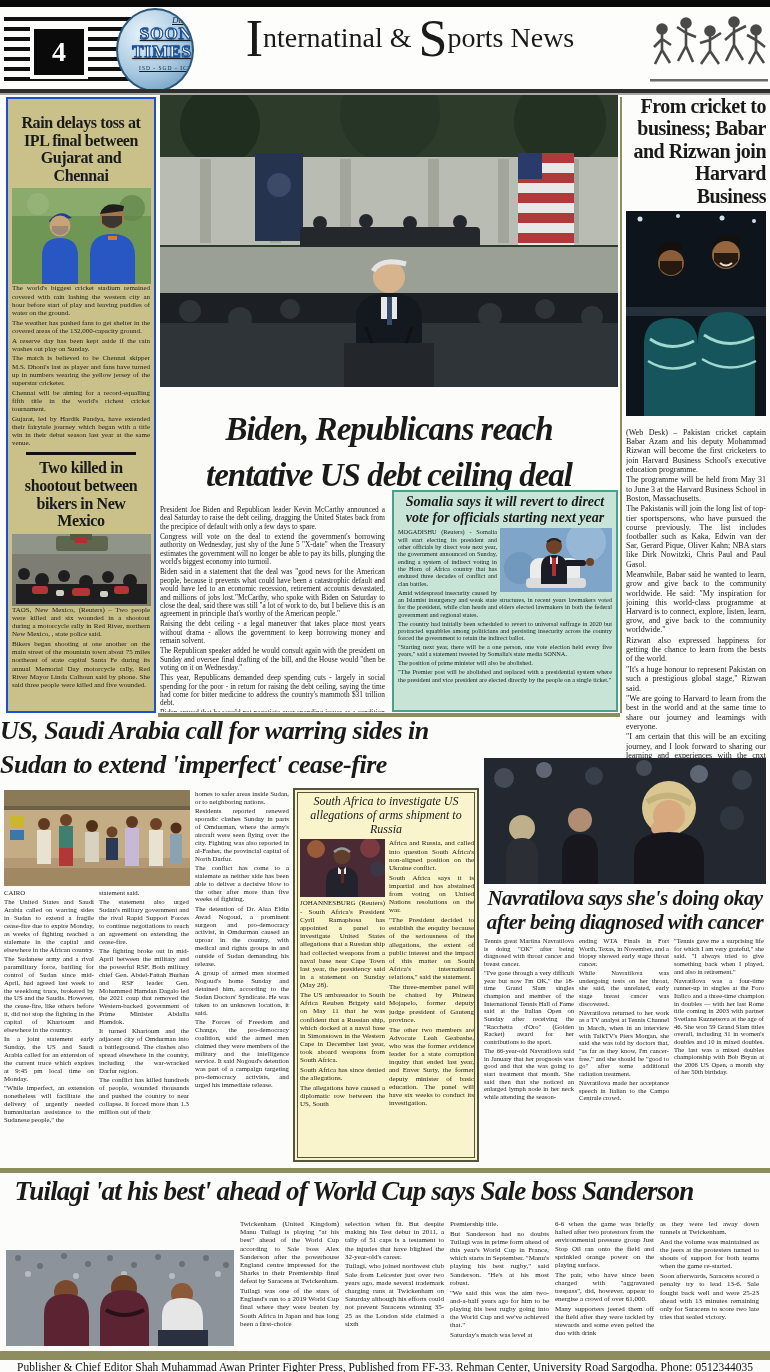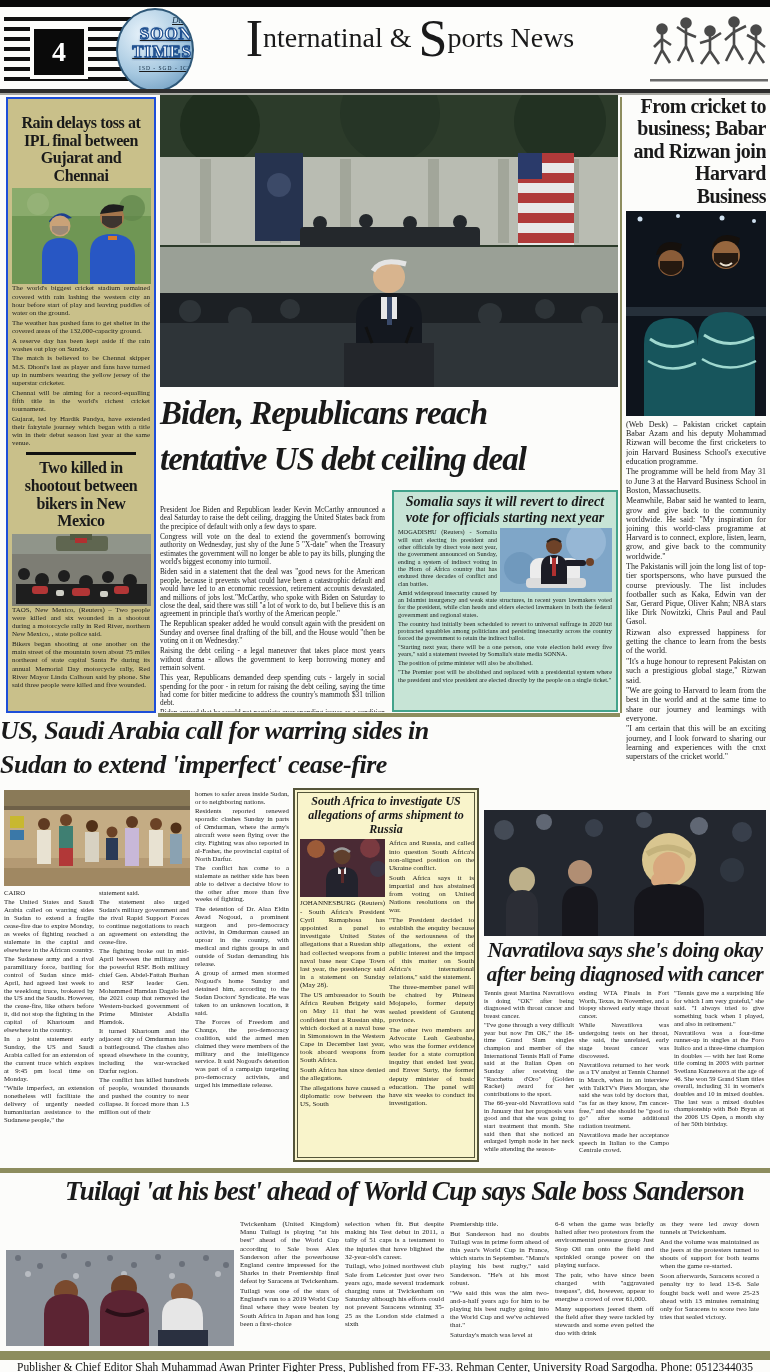--- a/index.html
+++ b/index.html
@@ -31,61 +31,61 @@
   h2,h3{margin:0;}
   .photo{display:block;}
   
   .leftbox{position:absolute;left:6px;top:97px;width:150px;height:616px;background:#c9c08a;
     border:2px solid #1d4ed8;box-sizing:border-box;padding:13px 4px;overflow:hidden;}
   .h-ipl,.h-nm{font-size:16px;font-weight:bold;text-align:center;line-height:1.1;letter-spacing:-0.4px;margin:2px 0 4px;}
   .left-body{font-size:7px;line-height:1.17;}
   .left-divider{height:3px;background:#111;margin:5px 14px 4px;}
   
   .biden-photo{position:absolute;left:160px;top:95px;}
-  .h-biden{position:absolute;left:160px;top:390px;width:458px;
+  .h-biden{position:absolute;left:160px;top:406px;width:458px;text-align:center;
     font-style:italic;font-weight:bold;font-size:33px;line-height:1.4;letter-spacing:-1px;}
   .biden-body{position:absolute;left:160px;top:506px;width:225px;height:206px;overflow:hidden;
     font-size:7.3px;line-height:1.16;}
   .center-endrule{position:absolute;left:158px;top:713px;width:462px;height:4px;background:#8d8d5e;}
   .vrule{position:absolute;left:620px;top:97px;width:2px;height:616px;background:#8d8d5e;}
   
   .somalia-box{position:absolute;left:392px;top:490px;width:226px;height:222px;background:#c7e4d6;
     border:2px solid #43a38b;box-sizing:border-box;padding:2px 4px;overflow:hidden;}
   .h-som{font-size:14px;font-style:italic;font-weight:bold;text-align:center;line-height:1.15;margin-bottom:2px;}
   .som-body{font-size:6.3px;line-height:1.17;}
   .som-photo{float:right;margin:0 0 2px 3px;}
   
   .rightcol{position:absolute;left:626px;top:95px;width:140px;height:684px;overflow:hidden;}
   .h-harv{font-size:20px;font-weight:bold;text-align:right;line-height:1.12;letter-spacing:-0.5px;margin-bottom:4px;}
-  .harv-body{font-size:8px;line-height:1.15;margin-top:4px;}
+  .harv-body{font-size:8px;line-height:1.15;margin-top:12px;}
   
   .h-sudan{position:absolute;left:0;top:714px;width:484px;
     font-style:italic;font-weight:bold;font-size:26px;line-height:1.32;letter-spacing:-0.5px;}
   .sudan-region{position:absolute;left:4px;top:790px;width:287px;height:372px;display:flex;gap:5px;overflow:hidden;}
   .sudan-left{width:186px;flex:none;}
   .sudan-cols{display:flex;gap:5px;margin-top:3px;}
   .sud-col{width:90px;flex:none;font-size:6.8px;line-height:1.16;overflow:hidden;}
   .sud-col3{width:94px;flex:none;font-size:6.8px;line-height:1.16;overflow:hidden;}
   
   .sa-box{position:absolute;left:293px;top:788px;width:186px;height:374px;background:#f9f4cb;
     border:2px solid #55553a;box-shadow:inset 0 0 0 2px #f9f4cb, inset 0 0 0 3px #55553a;
     box-sizing:border-box;padding:5px;overflow:hidden;}
-  .h-sa{font-size:12px;font-style:italic;font-weight:bold;text-align:center;line-height:1.15;margin-bottom:3px;}
+  .h-sa{font-size:12px;font-style:italic;font-weight:normal;text-align:center;line-height:1.15;margin-bottom:3px;}
   .sa-cols{display:flex;gap:4px;}
   .sa-col{width:85px;flex:none;font-size:7px;line-height:1.17;overflow:hidden;}
   
-  .nav-region{position:absolute;left:484px;top:810px;width:282px;height:386px;overflow:hidden;}
+  .nav-region{position:absolute;left:484px;top:758px;width:282px;height:386px;overflow:hidden;}
   .h-nav{font-size:21px;font-style:italic;font-weight:bold;text-align:center;line-height:1.12;
     letter-spacing:-0.5px;margin:3px 0;}
   .nav-cols{display:flex;gap:5px;}
   .nav-col{width:90px;flex:none;font-size:6.6px;line-height:1.16;overflow:hidden;}
   
   .mid-rule{position:absolute;left:0;top:1168px;width:770px;height:5px;background:#8d8d5e;}
-  .h-tui{position:absolute;left:0;top:1176px;width:708px;text-align:right;font-style:italic;
-    font-weight:bold;font-size:27px;white-space:nowrap;letter-spacing:-0.8px;padding-left:36px;}
+  .h-tui{position:absolute;left:0;top:1176px;width:708px;text-align:center;font-style:italic;
+    font-weight:bold;font-size:27px;white-space:nowrap;letter-spacing:-0.8px;}
   .tui-row{position:absolute;left:6px;top:1220px;width:760px;height:128px;display:flex;gap:6px;overflow:hidden;}
   .tui-photo-wrap{width:228px;flex:none;margin-top:30px;}
   .tui-col{width:99px;flex:none;font-size:7px;line-height:1.17;overflow:hidden;}
   
   .bottom-bar{position:absolute;left:0;top:1351px;width:770px;height:9px;background:#8d8d5e;}
   .footer-line{position:absolute;left:0;top:1361px;width:770px;text-align:center;font-size:11.5px;color:#111;}
 </style>
 </head>
 <body>
 
@@ -232,22 +232,22 @@
       <rect x="227" y="202" width="5" height="28" fill="#3a4a6a"></rect>
     <rect x="184" y="248" width="90" height="44" fill="#23262b"></rect>
       <line x1="212" y1="248" x2="206" y2="232" stroke="#111" stroke-width="3"></line>
       <line x1="246" y1="248" x2="252" y2="232" stroke="#111" stroke-width="3"></line>
   </svg>
   <h2 class="h-biden"><span>Biden, Republicans reach</span><br><span>tentative US debt ceiling deal</span></h2>
   <div class="biden-body j">
     <p>President Joe Biden and Republican leader Kevin McCarthy announced a deal Saturday to raise the debt ceiling, dragging the United States back from the precipice of default with only a few days to spare.</p>
     <p>Congress will vote on the deal to extend the government's borrowing authority on Wednesday, just shy of the June 5 "X-date" when the Treasury estimates the government will no longer be able to pay its bills, plunging the world's biggest economy into turmoil.</p>
     <p>Biden said in a statement that the deal was "good news for the American people, because it prevents what could have been a catastrophic default and would have led to an economic recession, retirement accounts devastated, and millions of jobs lost."McCarthy, who spoke with Biden on Saturday to close the deal, said there was still "a lot of work to do, but I believe this is an agreement in principle that's worthy of the American people."</p>
+    <p>Raising the debt ceiling - a legal maneuver that takes place most years without drama - allows the government to keep borrowing money and remain solvent.</p>
     <p>The Republican speaker added he would consult again with the president on Sunday and oversee final drafting of the bill, and the House would "then be voting on it on Wednesday."</p>
-    <p>Raising the debt ceiling - a legal maneuver that takes place most years without drama - allows the government to keep borrowing money and remain solvent.</p>
     <p>This year, Republicans demanded deep spending cuts - largely in social spending for the poor - in return for raising the debt ceiling, saying the time had come for bitter medicine to address the country's mammoth $31 trillion debt.</p>
     <p>Biden argued that he would not negotiate over spending issues as a condition for raising the debt ceiling, accusing the Republicans of taking the economy hostage.</p>
   </div>
   <div class="center-endrule"></div>
   <div class="vrule"></div>
 
   <section class="somalia-box">
     <h3 class="h-som">Somalia says it will revert to direct vote for officials starting next year</h3>
     <div class="som-body j">
       <svg class="som-photo photo" width="112" height="64" viewBox="0 0 112 64">
@@ -294,22 +294,22 @@
         <circle cx="100" cy="44" r="14" fill="#96663e"></circle>
       <path d="M88 50 q12 14 24 0 v-8 h-24 z" fill="#1a120c" opacity="0.9"></path>
         <path d="M94 52 q6 5 12 0" stroke="#e8e0d0" stroke-width="2" fill="none"></path>
       <path d="M72 205 v-76 q0 -28 28 -28 q29 0 29 30 v74 z" fill="#17555c"></path>
       <path d="M78 124 q24 16 50 2" stroke="#9fd8cf" stroke-width="3" fill="none"></path>
       <path d="M76 148 q26 16 54 2" stroke="#9fd8cf" stroke-width="2.5" fill="none"></path>
     </svg>
     <div class="harv-body j">
       <p>(Web Desk) – Pakistan cricket captain Babar Azam and his deputy Mohammad Rizwan will become the first cricketers to join Harvard Business School's executive education programme.</p>
       <p>The programme will be held from May 31 to June 3 at the Harvard Business School in Boston, Massachusetts.</p>
+      <p>The Pakistanis will join the long list of top-tier sportspersons, who have pursued the course previously. The list includes footballer such as Kaka, Edwin van der Sar, Gerard Pique, Oliver Kahn; NBA stars like Dirk Nowitzki, Chris Paul and Paul Gasol.</p>
       <p>Meanwhile, Babar said he wanted to learn, grow and give back to the community worldwide. He said: "My inspiration for joining this world-class programme at Harvard is to connect, explore, listen, learn, grow, and give back to the community worldwide."</p>
-      <p>The Pakistanis will join the long list of top-tier sportspersons, who have pursued the course previously. The list includes footballer such as Kaka, Edwin van der Sar, Gerard Pique, Oliver Kahn; NBA stars like Dirk Nowitzki, Chris Paul and Paul Gasol.</p>
       <p>Rizwan also expressed happiness for getting the chance to learn from the bests of the world.</p>
       <p>"It's a huge honour to represent Pakistan on such a prestigious global stage," Rizwan said.</p>
       <p>"We are going to Harvard to learn from the best in the world and at the same time to share our journey and learnings with everyone.</p>
       <p>"I am certain that this will be an exciting journey, and I look forward to sharing our learning and experiences with the cnxt superstars of the cricket world."</p>
     </div>
   </aside>
 
   <h2 class="h-sudan"><span>US, Saudi Arabia call for warring sides in</span><br><span>Sudan to extend 'imperfect' cease-fire</span></h2>
   <section class="sudan-region">
     <div class="sudan-left">
@@ -397,21 +397,21 @@
         </svg>
         <p>JOHANNESBURG (Reuters) - South Africa's President Cyril Ramaphosa has appointed a panel to investigate United States allegations that a Russian ship had collected weapons from a naval base near Cape Town last year, the presidency said in a statement on Sunday (May 28).</p>
         <p>The US ambassador to South Africa Reuben Brigety said on May 11 that he was confident that a Russian ship, which docked at a naval base in Simonstown in the Western Cape in December last year, took aboard weapons from South Africa.</p>
         <p>South Africa has since denied the allegations.</p>
         <p>The allegations have caused a diplomatic row between the US, South</p>
       </div>
       <div class="sa-col j">
         <p>Africa and Russia, and called into question South Africa's non-aligned position on the Ukraine conflict.</p>
         <p>South Africa says it is impartial and has abstained from voting on United Nations resolutions on the war.</p>
         <p>"The President decided to establish the enquiry because of the seriousness of the allegations, the extent of public interest and the impact of this matter on South Africa's international relations," said the statement.</p>
-        <p>The three-member panel will be chaired by Phineas Mojapelo, former deputy sealed president of Gauteng province.</p>
+        <p>The three-member panel will be chaired by Phineas Mojapelo, former deputy judge president of Gauteng province.</p>
         <p>The other two members are Advocate Leah Geabashe, who was the former evidence leader for a state corruption inquiry that ended last year, and Enver Surty, the former deputy minister of basic education. The panel will have six weeks to conduct its investigation.</p>
       </div>
     </div>
   </section>
 
   <section class="nav-region">
     <svg class="photo" width="282" height="126" viewBox="0 0 282 126">
       <rect width="282" height="126" fill="#23272f"></rect>
       <g opacity="0.6">
           <circle cx="20" cy="20" r="10" fill="#5a6472"></circle>

